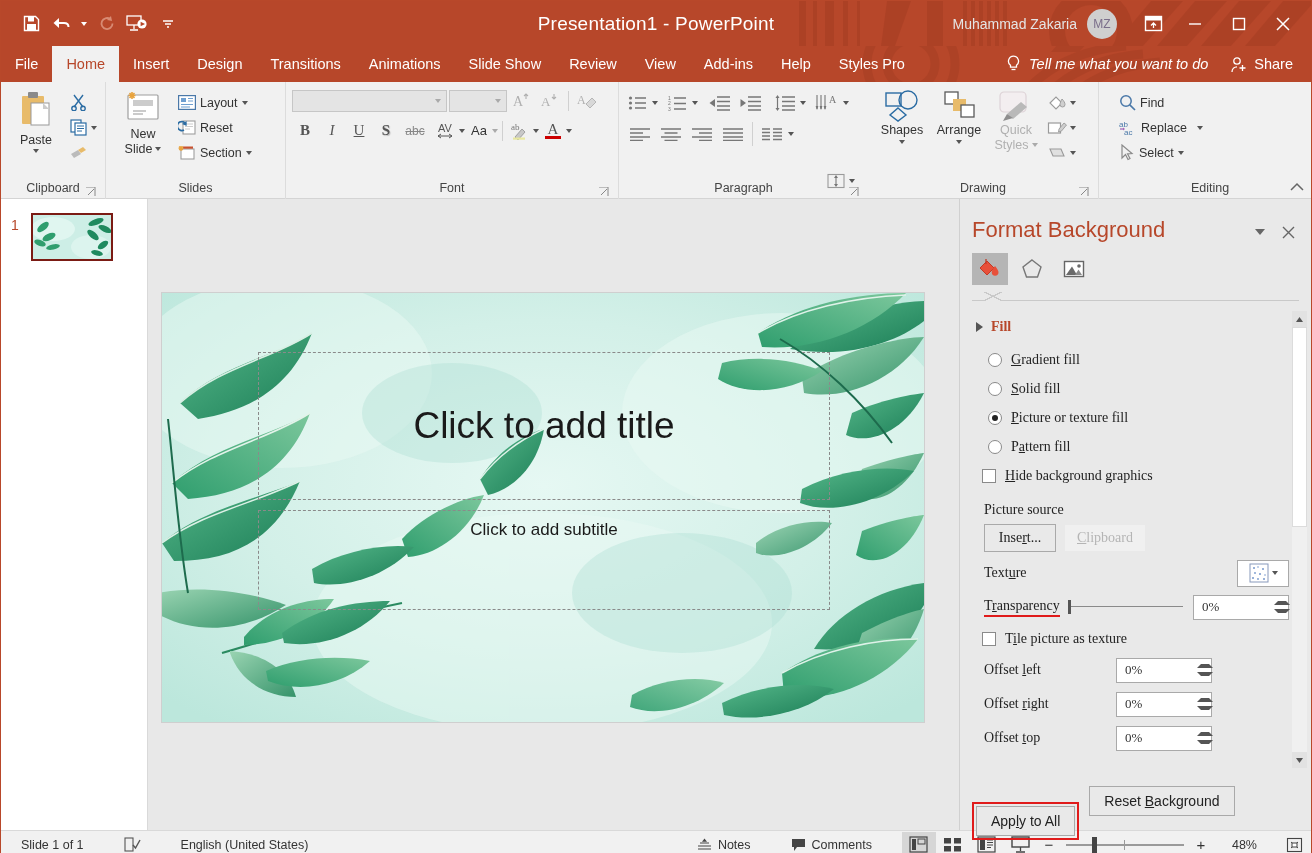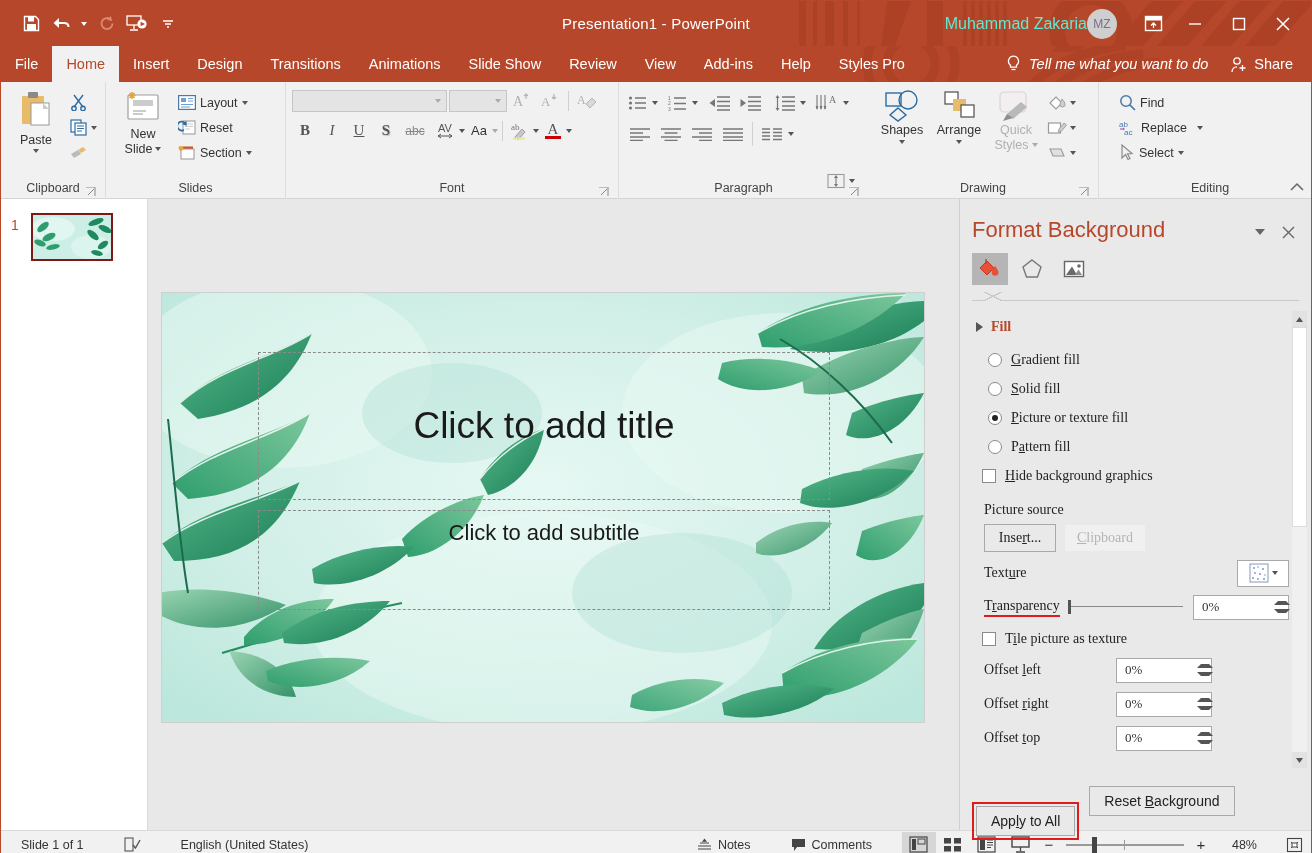--- a/index.html
+++ b/index.html
@@ -18,24 +18,24 @@
   }
   .tb-deco { position: absolute; top: 0; right: 0; width: 520px; height: 45px;
              opacity: .5; pointer-events: none; }
   .qat { display: flex; align-items: center; gap: 2px; padding-left: 16px; z-index: 2; }
   .qat-btn { width: 28px; height: 28px; display: flex; align-items: center;
              justify-content: center; color: #fff; }
   .qat-btn svg { display: block; }
   .qat-caret { width: 14px; height: 28px; display: flex; align-items: center;
                justify-content: center; }
   .tb-title { position: absolute; left: 0; right: 0; text-align: center;
-              color: #fff; font-size: 15px; letter-spacing: .2px; z-index: 2; }
+              color: #fff; font-size: 19px; letter-spacing: .2px; z-index: 2; }
   .tb-right { margin-left: auto; display: flex; align-items: center;
               padding-right: 6px; z-index: 2; }
-  .tb-user { color: #5eead4; font-size: 16px; }
+  .tb-user { color: #e5e5e5; font-size: 14px; margin-right: 10px; }
   .avatar { width: 30px; height: 30px; border-radius: 50%; background: #cfcfcf;
             color: #7a6e8a; font-size: 12px; display: flex; align-items: center;
             justify-content: center; margin-right: 16px; }
   .win-btn { width: 44px; height: 45px; display: flex; align-items: center;
              justify-content: center; color: #fff; }
   .ribopt { width: 40px; height: 45px; display: flex; align-items: center;
             justify-content: center; color: #fff; }
 
   
   .tabsrow { position: relative; height: 36px; background: #b7472a;
@@ -93,21 +93,21 @@
   .canvas { flex: 1; background: #e8e8e8; position: relative; }
   .slide { position: absolute; left: 14px; top: 94px; width: 762px; height: 429px;
            background: #d6f1ea; overflow: hidden; box-shadow: 0 0 0 1px #cfcfcf; }
   .ph { position: absolute; border: 1px dashed #8a8a8a; }
   .ph-title { left: 96px; top: 59px; width: 572px; height: 148px;
               display: flex; align-items: center; justify-content: center; }
   .ph-sub { left: 96px; top: 217px; width: 572px; height: 100px;
             display: flex; align-items: flex-start; justify-content: center;
             padding-top: 9px; }
   .ph-title span { font-size: 37px; color: #1a1a1a; font-weight: 400; }
-  .ph-sub span { font-size: 22px; color: #1a1a1a; }
+  .ph-sub span { font-size: 17px; color: #1a1a1a; }
 
   .panel { width: 352px; background: #e9e9e9; border-left: 1px solid #d0d0d0;
            position: relative; }
   .panel-title { color: #b7472a; font-size: 22px; padding: 18px 0 0 12px; }
   .panel-hdr { display: flex; align-items: flex-start; }
   .panel-hdr-btns { margin-left: auto; display: flex; align-items: center;
                     gap: 6px; padding: 22px 12px 0 0; }
   .pbtn { width: 22px; height: 22px; display: flex; align-items: center;
           justify-content: center; color: #666; font-size: 15px; }
   .fmt-icons { display: flex; gap: 6px; padding: 10px 0 0 12px; }

